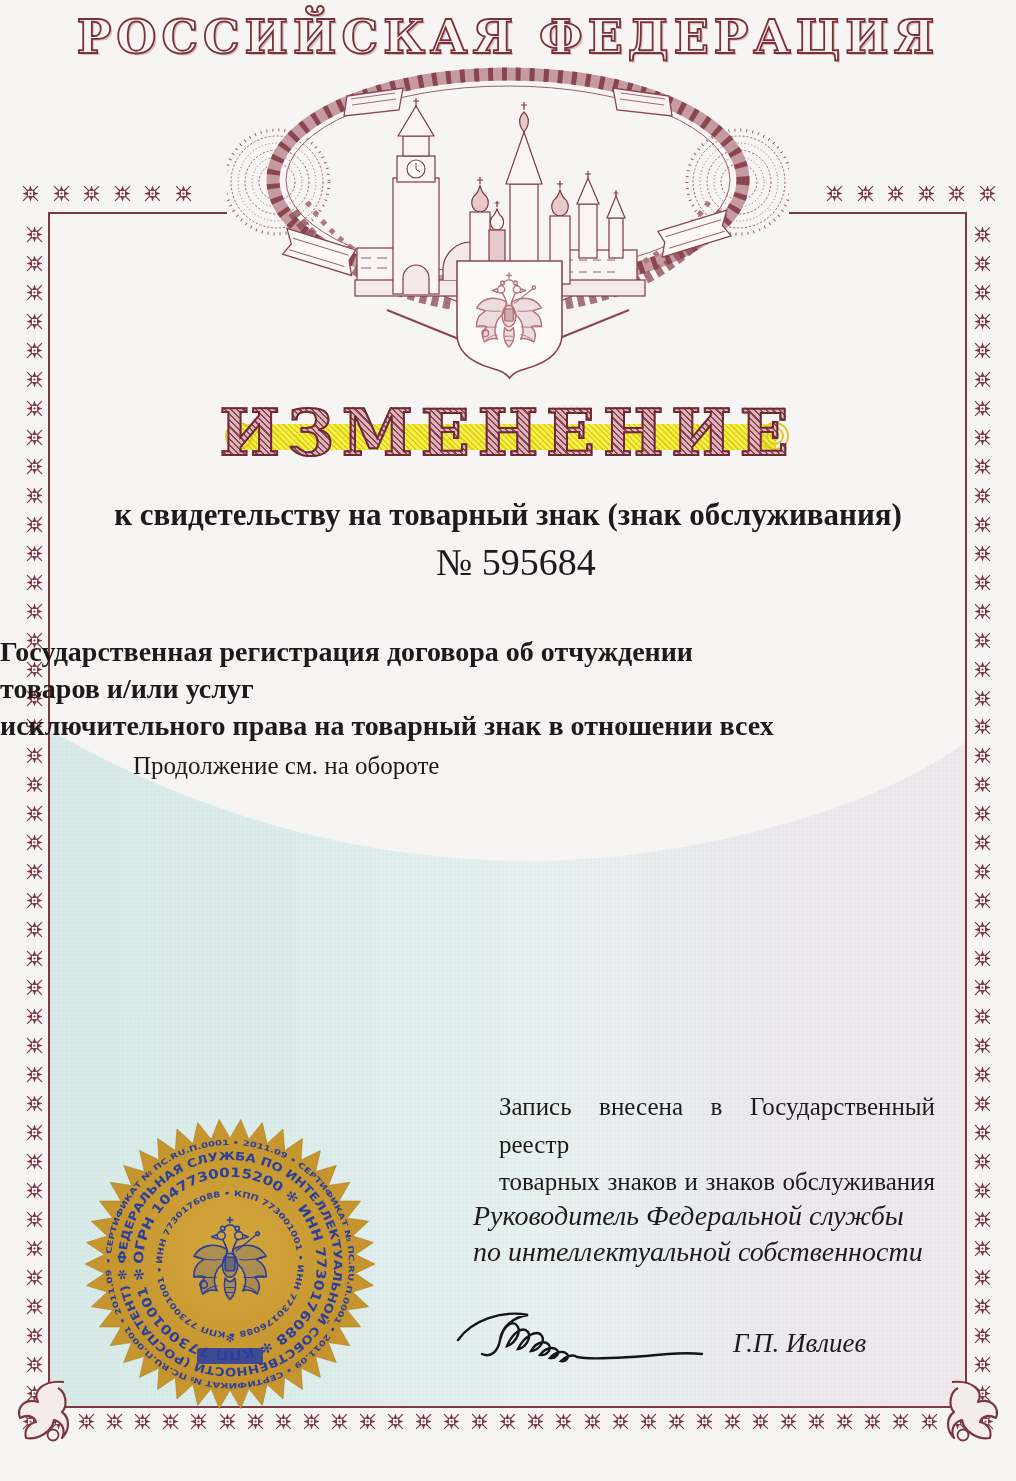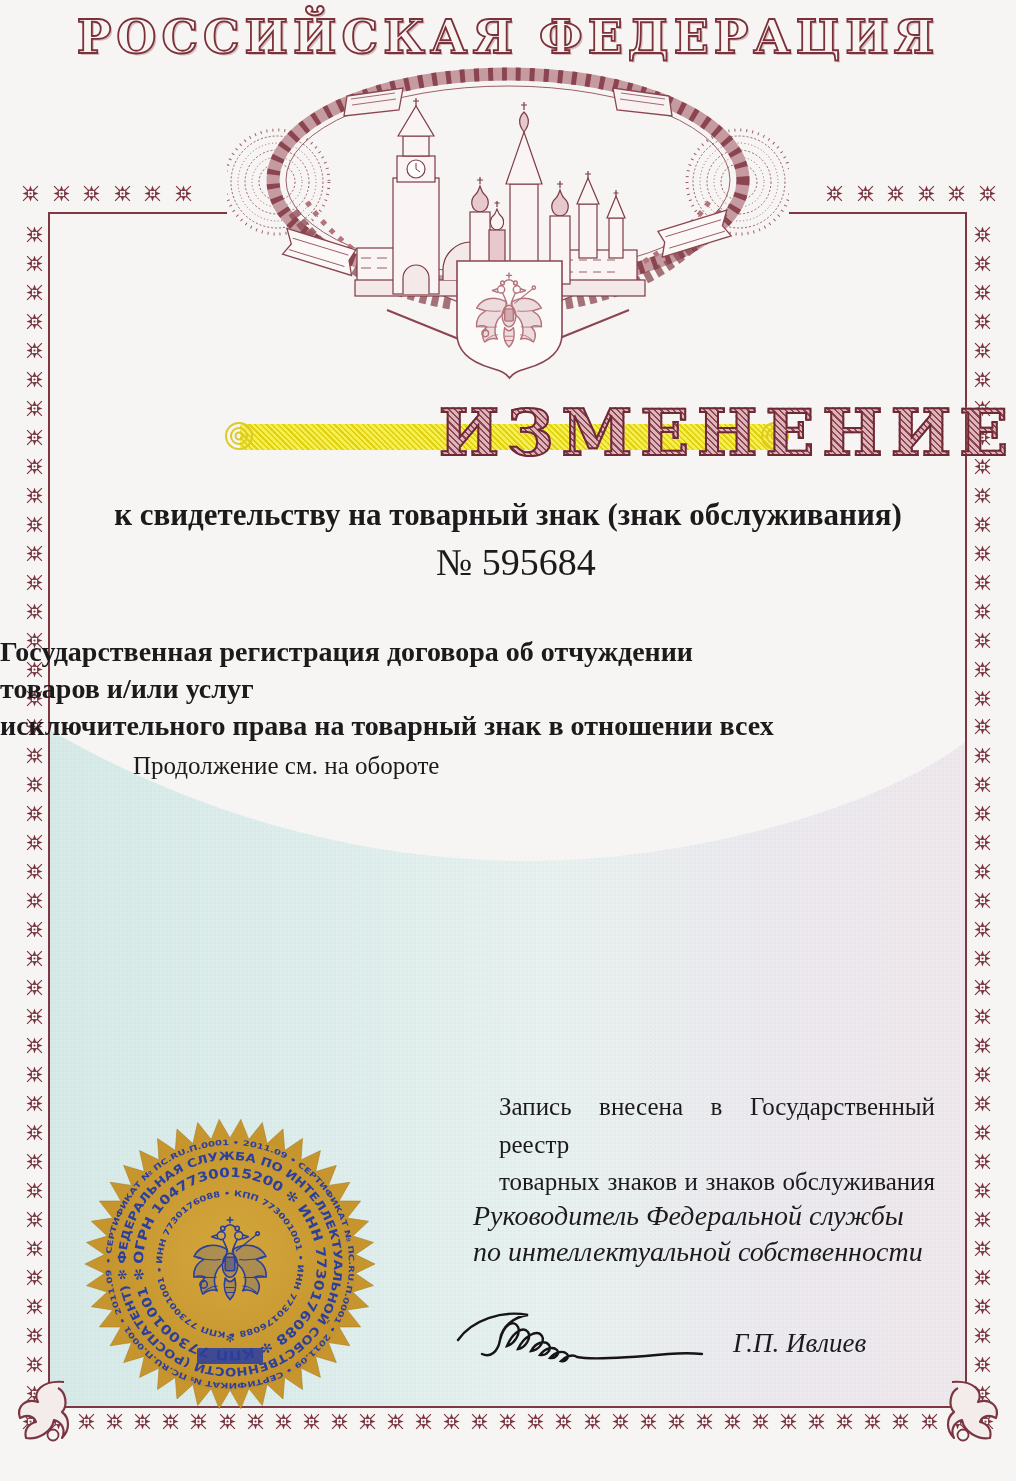--- a/index.html
+++ b/index.html
@@ -36,21 +36,21 @@
   .emblem{position:absolute;left:227px;top:52px;width:562px;height:348px;background:#f6f5f3;z-index:5;}
   .emblem svg{width:100%;height:100%;}
 
   
   .band{position:absolute;left:240px;top:424px;width:536px;height:26px;z-index:6;border-radius:2px;
     background:
       repeating-linear-gradient(45deg,rgba(223,205,10,.85) 0 1.6px,rgba(246,240,80,.9) 1.6px 4px),
       repeating-linear-gradient(-45deg,#f4ec4a 0 2px,#e8da25 2px 4px);}
   .rosette{position:absolute;top:419px;width:34px;height:34px;z-index:6;}
   #rosette-left{left:222px;} #rosette-right{left:758px;}
-  .doc-title{position:absolute;top:394px;left:0;width:100%;text-align:right;margin:0;z-index:7;
+  .doc-title{position:absolute;top:394px;left:0;width:100%;text-align:center;margin:0;z-index:7;
     font-family:"DejaVu Serif",serif;font-weight:bold;font-size:64px;line-height:78px;letter-spacing:8px;
     background:repeating-linear-gradient(45deg,#8f4551 0 1.6px,#dcb6bb 1.6px 4.4px);
     -webkit-background-clip:text;background-clip:text;color:transparent;-webkit-text-stroke:2px #6e2a34;}
 
   .subtitle{position:absolute;top:497px;left:0;width:100%;text-align:center;margin:0;
     font-size:31px;font-weight:bold;z-index:6;}
   .number{position:absolute;top:540px;left:8px;width:100%;text-align:center;margin:0;
     font-size:38px;font-weight:normal;z-index:6;}
 
   .reg{position:absolute;top:633px;left:0;width:100%;text-align:left;

